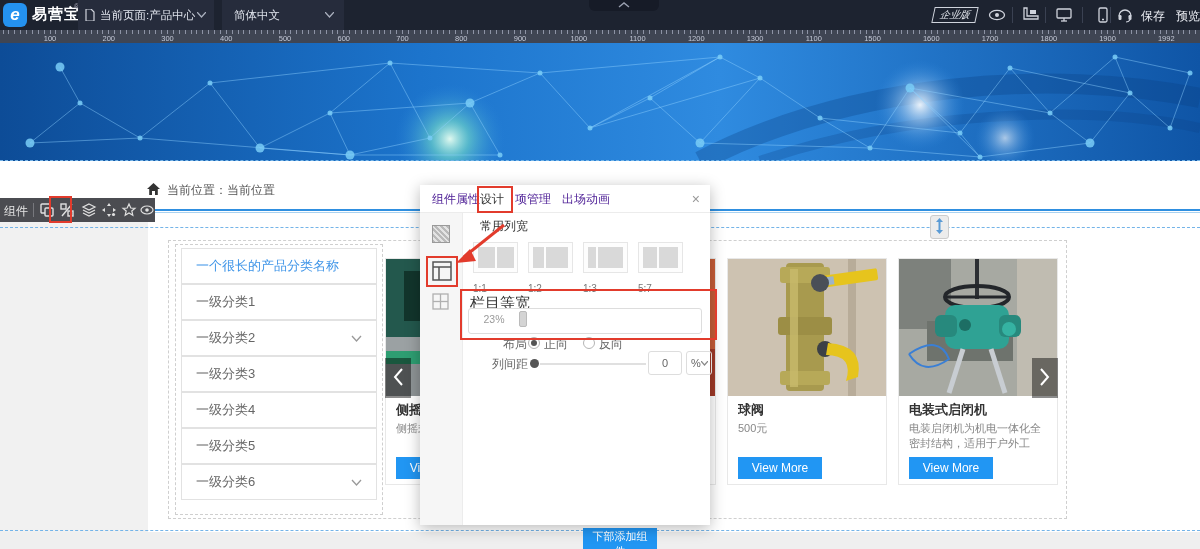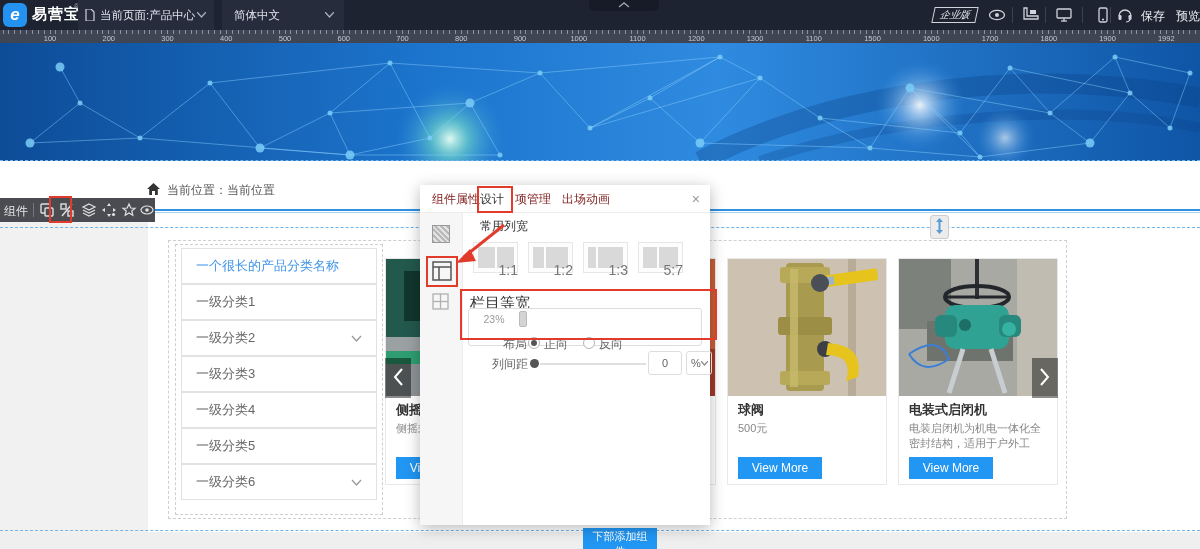--- a/index.html
+++ b/index.html
@@ -73,34 +73,34 @@
     border-radius:3px;z-index:4;}
   .updown-badge svg{display:block;margin:2px auto;}
 
   .add-btn{left:583px;top:528px;width:74px;height:21px;background:#2196f3;color:#fff;border:none;
     font-size:11px;z-index:6;font-family:"Liberation Sans",sans-serif;cursor:pointer;}
 
   
   .panel{left:420px;top:185px;width:290px;height:340px;background:#fff;z-index:10;
     box-shadow:0 3px 14px rgba(0,0,0,.28);}
   .panel-hdr{position:absolute;left:0;top:0;width:290px;height:28px;border-bottom:1px solid #ececec;box-sizing:border-box;}
-  .ptab{position:absolute;top:0;height:28px;line-height:28px;font-size:12px;color:#7f1d1d;cursor:pointer;}
+  .ptab{position:absolute;top:0;height:28px;line-height:28px;font-size:12px;color:#4c1d95;cursor:pointer;}
   .ptab.active{color:#333;}
   .ptab.active::after{content:"";position:absolute;left:50%;bottom:0;width:18px;height:2px;margin-left:-9px;background:#2a8ff0;}
   .pclose{position:absolute;right:10px;top:6px;font-size:14px;color:#999;cursor:pointer;line-height:16px;}
   .prail{position:absolute;left:0;top:28px;width:43px;height:312px;background:#f6f6f6;border-right:1px solid #ececec;box-sizing:border-box;}
   .rico{position:absolute;left:12px;}
   .hatch{width:18px;height:18px;border:1px solid #9a9a9a;box-sizing:border-box;
     background:repeating-linear-gradient(45deg,#b9b9b9 0 2px,#e3e3e3 2px 4px);}
   .sec-title{position:absolute;left:60px;top:33px;font-size:12px;color:#333;}
   .preset{position:absolute;top:57px;width:45px;height:31px;border:1px solid #e6e6e6;box-sizing:border-box;background:#fdfdfd;}
   .preset .col{position:absolute;top:4px;height:21px;background:#d9d9d9;}
-  .preset-lab{position:absolute;top:77px;width:45px;text-align:right;font-size:14px;color:#777;}
+  .preset-lab{position:absolute;top:98px;width:45px;text-align:left;font-size:10px;color:#777;}
   .eq-title{position:absolute;left:50px;top:109px;font-size:15px;color:#333;}
-  .eq-bar{position:absolute;left:48px;top:123px;width:234px;height:38px;border:1px solid #ddd;border-radius:3px;
+  .eq-bar{position:absolute;left:48px;top:123px;width:234px;height:26px;border:1px solid #ddd;border-radius:3px;
     box-sizing:border-box;background:#fff;}
   .eq-cell{position:absolute;top:0;height:20px;line-height:20px;font-size:10.5px;color:#9a9a9a;text-align:center;}
   .eq-handle{position:absolute;left:50px;top:2px;width:8px;height:16px;background:#d4d4d4;border:1px solid #bbb;box-sizing:border-box;border-radius:2px;}
   .row-label{position:absolute;font-size:12px;color:#666;}
   .radio{position:absolute;width:12px;height:12px;border:1px solid #b5b5b5;border-radius:50%;box-sizing:border-box;background:#fff;}
   .radio.sel::after{content:"";position:absolute;left:2px;top:2px;width:6px;height:6px;border-radius:50%;background:#555;}
   .radio-lab{position:absolute;font-size:12px;color:#666;}
   .slider-dot{position:absolute;left:110px;top:174px;width:9px;height:9px;border-radius:50%;background:#555;}
   .slider-track{position:absolute;left:120px;top:178px;width:106px;height:2px;background:#e0e0e0;}
   .gap-input{position:absolute;left:228px;top:166px;width:34px;height:24px;border:1px solid #ddd;border-radius:3px;

